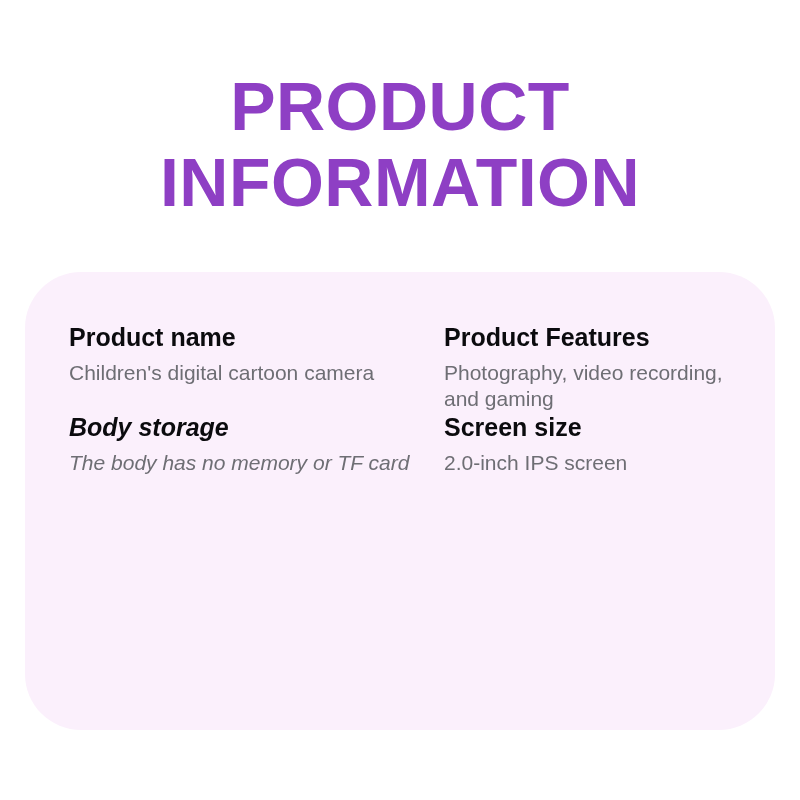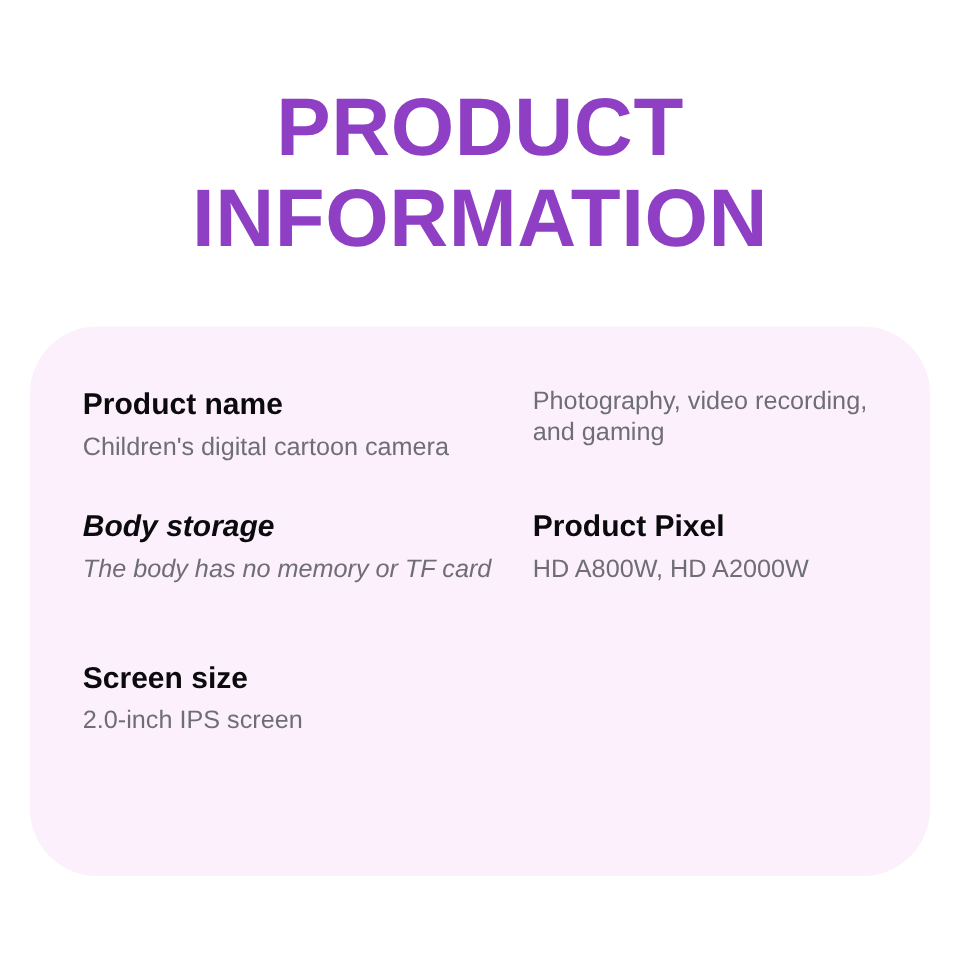--- a/index.html
+++ b/index.html
@@ -63,21 +63,21 @@
     grid-auto-rows: min-content;
     row-gap: 0px;
     column-gap: 0px;
   }
 
   .spec-item {
     padding: 0;
     margin: 0;
   }
   
-  .spec-item.r1 { margin-bottom: 38px; }
+  .spec-item.r1 { }
   
   .spec-item.r2 { margin-bottom: 62px; font-style: italic; }
   
   .spec-item.r3 { margin-bottom: 0; }
 
   .spec-label {
     display: block;
     font-family: "Liberation Sans", sans-serif;
     font-weight: 700;
     font-size: 25px;
@@ -113,40 +113,35 @@
     <div class="spec-grid">
 
       <div class="spec-item r1">
         <span class="spec-label">Product name</span>
         <span class="spec-value">
           <span class="vline">Children's digital cartoon camera</span>
         </span>
       </div>
 
       <div class="spec-item r1">
+        <span class="spec-label">Product Features</span>
         <span class="spec-value">
           <span class="vline">Photography, video recording,</span>
           <span class="vline">and gaming</span>
         </span>
       </div>
 
       <div class="spec-item r2">
         <span class="spec-label">Body storage</span>
         <span class="spec-value">
           <span class="vline">The body has no memory or TF card</span>
         </span>
       </div>
 
 
-      <div class="spec-item r3">
-        <span class="spec-label">Product Pixel</span>
-        <span class="spec-value">
-          <span class="vline">HD A800W, HD A2000W</span>
-        </span>
-      </div>
 
       <div class="spec-item r3">
         <span class="spec-label">Screen size</span>
         <span class="spec-value">
           <span class="vline">2.0-inch IPS screen</span>
         </span>
       </div>
 
     </div>
   </div>

